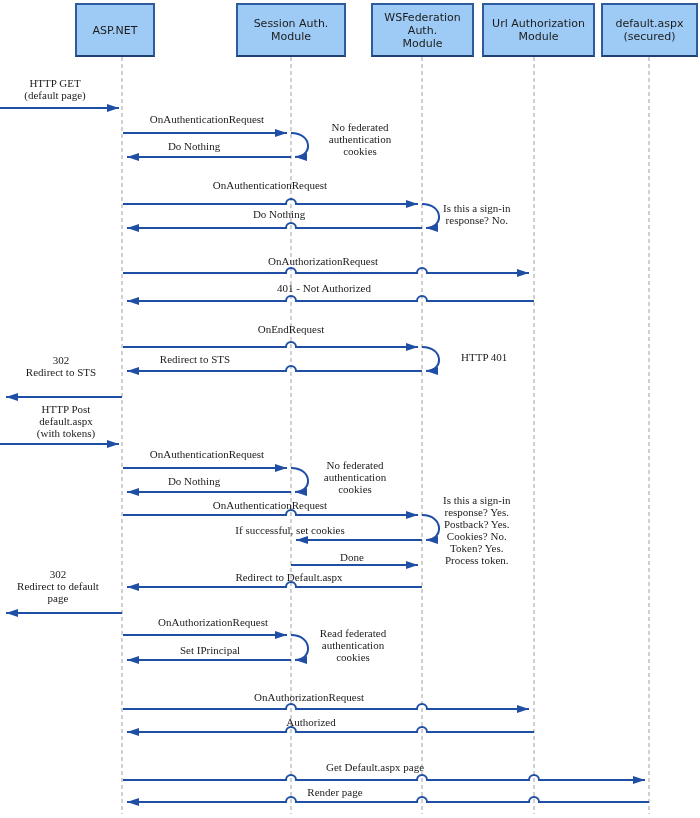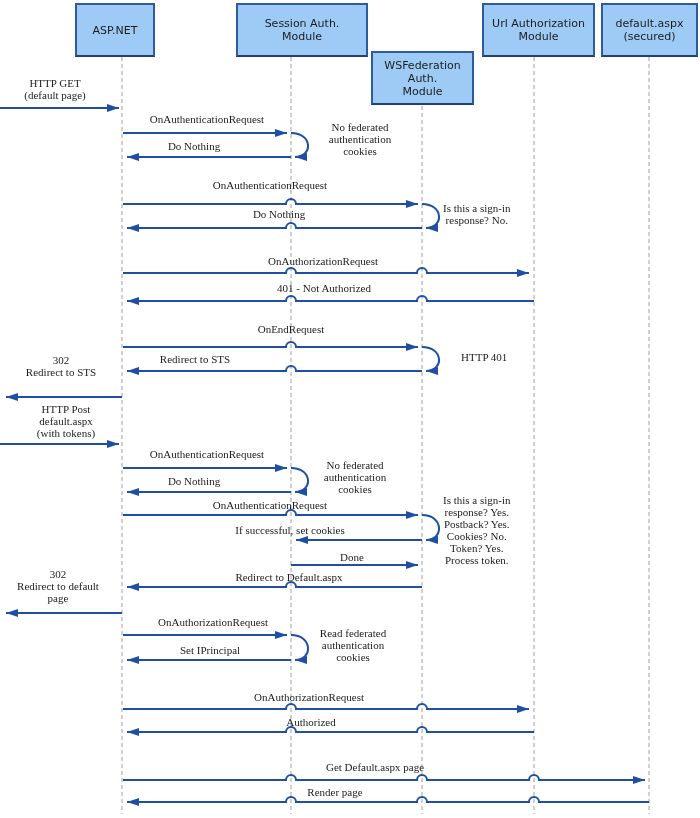--- a/index.html
+++ b/index.html
@@ -66,23 +66,23 @@
     <path class="ar" marker-end="url(#ah)" d="M123,635 L287,635"></path>
     <path class="ar" marker-end="url(#ah)" d="M291,635 C313,635 313,660 295,660"></path>
     <path class="ar" marker-end="url(#ah)" d="M291,660 L127,660"></path>
     <path class="ar" marker-end="url(#ah)" d="M123,709 L286,709 A5,5 0 0 1 296,709 L417,709 A5,5 0 0 1 427,709 L529,709"></path>
     <path class="ar" marker-end="url(#ah)" d="M534,732 L427,732 A5,5 0 0 0 417,732 L296,732 A5,5 0 0 0 286,732 L127,732"></path>
     <path class="ar" marker-end="url(#ah)" d="M123,780 L286,780 A5,5 0 0 1 296,780 L417,780 A5,5 0 0 1 427,780 L529,780 A5,5 0 0 1 539,780 L645,780"></path>
     <path class="ar" marker-end="url(#ah)" d="M649,802 L539,802 A5,5 0 0 0 529,802 L427,802 A5,5 0 0 0 417,802 L296,802 A5,5 0 0 0 286,802 L127,802"></path>
   </svg>
 
   <div class="actor" style="left:75px;width:80px;"><span>ASP.NET</span></div>
-  <div class="actor" style="left:236px;width:132px;"><span>Session Auth.
+  <div class="actor" style="left:236px;width:110px;"><span>Session Auth.
 Module</span></div>
-  <div class="actor" style="left:371px;width:103px;margin-top:48px;"><span>WSFederation
+  <div class="actor" style="left:371px;width:103px;"><span>WSFederation
 Auth.
 Module</span></div>
   <div class="actor" style="left:482px;width:113px;"><span>Url Authorization
 Module</span></div>
   <div class="actor" style="left:601px;width:97px;"><span>default.aspx
 (secured)</span></div>
 
   <div class="lbl c" style="left:55px;top:77px;">HTTP GET
 (default page)</div>
   <div class="lbl c" style="left:207px;top:113px;">OnAuthenticationRequest</div>

